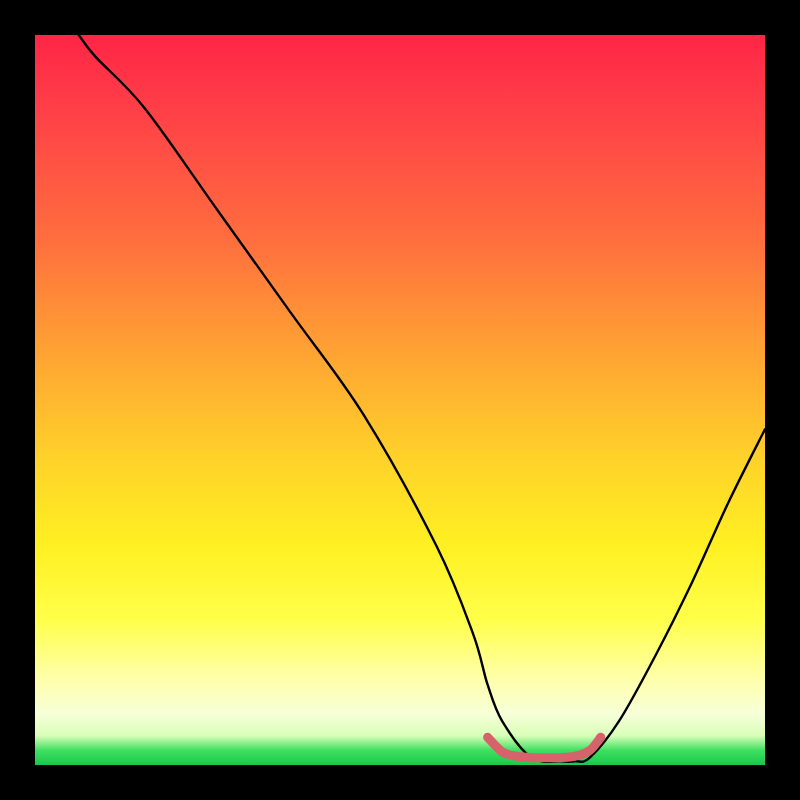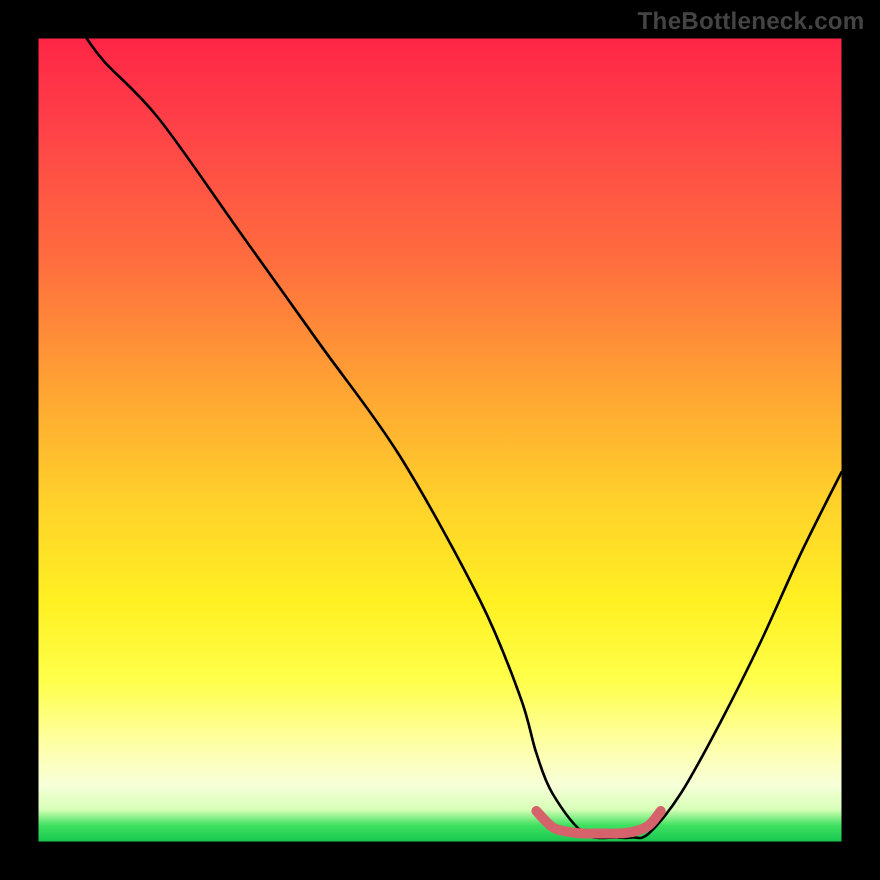--- a/index.html
+++ b/index.html
@@ -56,21 +56,20 @@
     width: 100%;
     height: 100%;
     overflow: visible;
     pointer-events: none;
   }
 </style>
 </head>
 <body>
 
 <div class="frame">
-  <div class="watermark">TheBottleneck.com</div>
 
   <div class="plot-area">
     <svg class="curve-layer" viewBox="0 0 730 730" preserveAspectRatio="none">
       <path id="main-curve" fill="none" stroke="#000000" stroke-width="2.4" stroke-linejoin="round" stroke-linecap="round" d="M 43.80 0.00 C 46.60 3.65, 49.64 9.73, 60.59 21.90 C 71.54 34.07, 89.18 47.45, 109.50 73.00 C 129.82 98.55, 158.17 141.13, 182.50 175.20 C 206.83 209.27, 231.17 243.33, 255.50 277.40 C 279.83 311.47, 304.17 340.67, 328.50 379.60 C 352.83 418.53, 383.25 474.50, 401.50 511.00 C 419.75 547.50, 429.48 575.48, 438.00 598.60 C 446.52 621.72, 447.73 635.10, 452.60 649.70 C 457.47 664.30, 459.90 674.03, 467.20 686.20 C 474.50 698.37, 486.67 716.01, 496.40 722.70 C 506.13 729.39, 518.30 725.74, 525.60 726.35 C 532.90 726.96, 535.33 726.96, 540.20 726.35 C 545.07 725.74, 547.50 729.39, 554.80 722.70 C 562.10 716.01, 573.05 703.23, 584.00 686.20 C 594.95 669.17, 608.33 643.62, 620.50 620.50 C 632.67 597.38, 644.83 573.05, 657.00 547.50 C 669.17 521.95, 681.33 492.75, 693.50 467.20 C 705.67 441.65, 723.92 406.37, 730.00 394.20"></path>
       <path id="highlight-curve" fill="none" stroke="#d6636b" stroke-width="9" stroke-linecap="round" stroke-linejoin="round" d="M 452.60 702.26 C 455.03 704.69, 462.33 713.70, 467.20 716.86 C 472.07 720.02, 476.93 720.27, 481.80 721.24 C 486.67 722.21, 491.53 722.46, 496.40 722.70 C 501.27 722.94, 506.13 722.70, 511.00 722.70 C 515.87 722.70, 520.73 722.94, 525.60 722.70 C 530.47 722.46, 535.33 722.46, 540.20 721.24 C 545.07 720.02, 550.54 718.56, 554.80 715.40 C 559.06 712.24, 563.92 704.45, 565.75 702.26"></path>
     </svg>
   </div>
 </div>
 
 </body></html>

